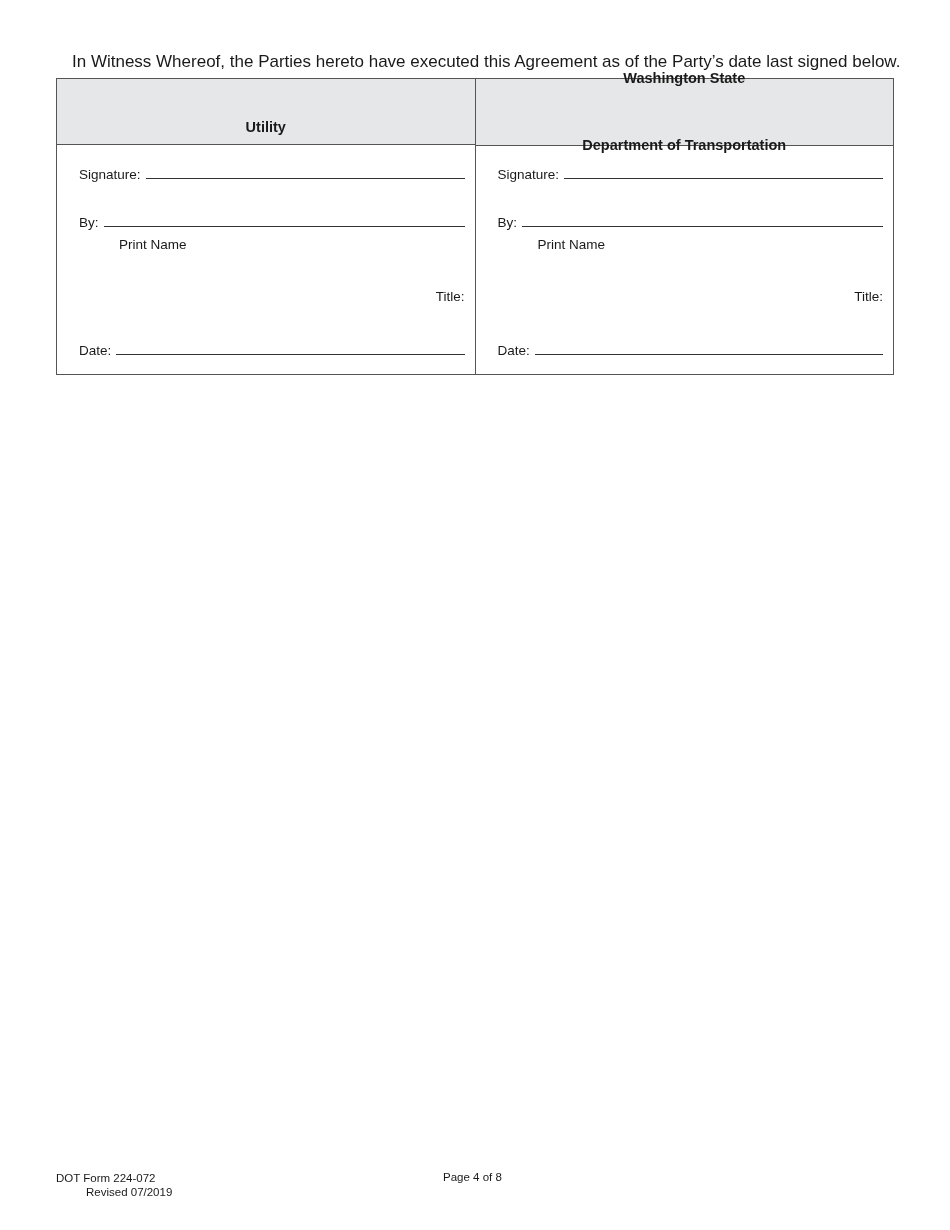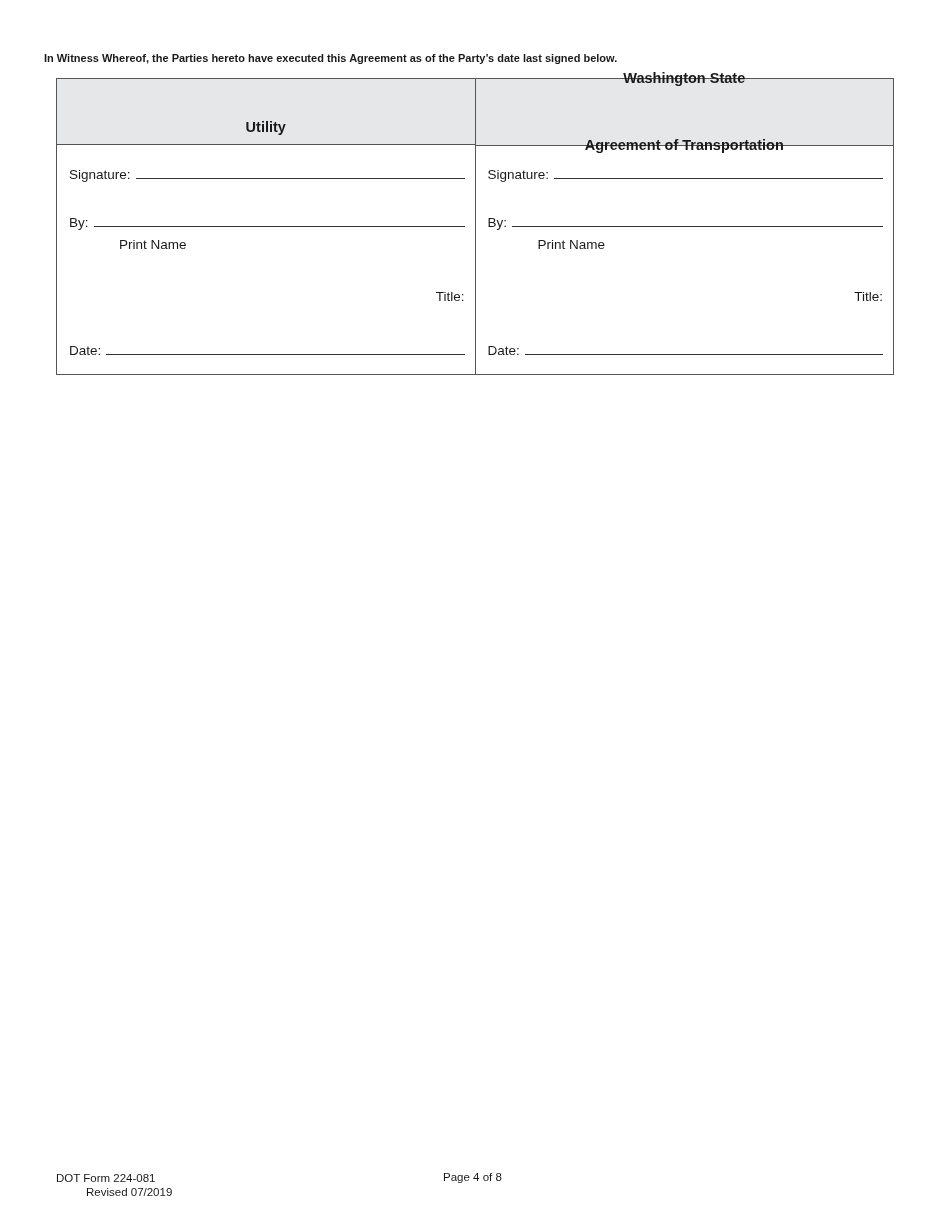--- a/index.html
+++ b/index.html
@@ -1,23 +1,23 @@
 <!DOCTYPE html>
 <html><head>
   <meta charset="utf-8">
   <style>
     html, body { margin: 0; padding: 0; background: #ffffff; }
     body { width: 950px; height: 1230px; position: relative; font-family: "Liberation Sans", sans-serif; color: #1a1a1a; overflow: hidden; }
-    .intro { position: absolute; left: 44px; top: 52px; font-size: 11px; white-space: nowrap; font-weight: bold; }
+    .intro { position: absolute; left: 72px; top: 52px; font-size: 17px; white-space: nowrap; }
     .sig-table { position: absolute; left: 56px; top: 78px; width: 838px; height: 297px; border: 1px solid #555; box-sizing: border-box; display: flex; }
     .col { flex: 1; position: relative; }
     .col + .col { border-left: 1px solid #555; }
     .col-head { height: 66px; background: #e6e7e8; border-bottom: 1px solid #555; display: flex; align-items: center; justify-content: center; text-align: center; font-weight: bold; font-size: 14.5px; line-height: 19px; flex-direction: column; gap: 48px; }
     .col-head.single { padding-top: 32px; box-sizing: border-box; }
-    .field { position: absolute; left: 12px; right: 10px; display: flex; align-items: flex-end; font-size: 13.5px; }
+    .field { position: absolute; left: 22px; right: 10px; display: flex; align-items: flex-end; font-size: 13.5px; }
     .field .line { flex: 1; border-bottom: 1px solid #333; margin-left: 5px; height: 1px; margin-bottom: 3px; }
     .sub { position: absolute; left: 62px; font-size: 13.5px; }
     .f-sig { top: 88px; }
     .f-by { top: 136px; }
     .sub-by { top: 158px; }
     .f-title { top: 210px; flex-direction: column; }
     .f-date { top: 264px; text-align: right; }
     .footer-left { position: absolute; left: 56px; top: 1171px; font-size: 11.5px; line-height: 14px; }
     .footer-left .rev { padding-left: 30px; display: block; }
     .footer-page { position: absolute; left: 443px; top: 1171px; font-size: 11.5px; }
@@ -47,21 +47,21 @@
     </div>
     <div class="field f-date">
       <span>Date:</span>
       <span class="line"></span>
     </div>
   </div>
 
   <div class="col">
     <div class="col-head">
       <span>Washington State</span>
-      <span>Agreement of Transportation</span>
+      <span>Department of Transportation</span>
     </div>
     <div class="field f-sig">
       <span>Signature:</span>
       <span class="line"></span>
     </div>
     <div class="field f-by">
       <span>By:</span>
       <span class="line"></span>
     </div>
     <div class="sub sub-by">Print Name</div>
@@ -70,16 +70,16 @@
       <span class="line"></span>
     </div>
     <div class="field f-date">
       <span>Date:</span>
       <span class="line"></span>
     </div>
   </div>
 </div>
 
 <div class="footer-left">
-  <span>DOT Form 224-081</span>
+  <span>DOT Form 224-072</span>
   <span class="rev">Revised 07/2019</span>
 </div>
 <div class="footer-page">Page 4 of 8</div>
 
 </body></html>

